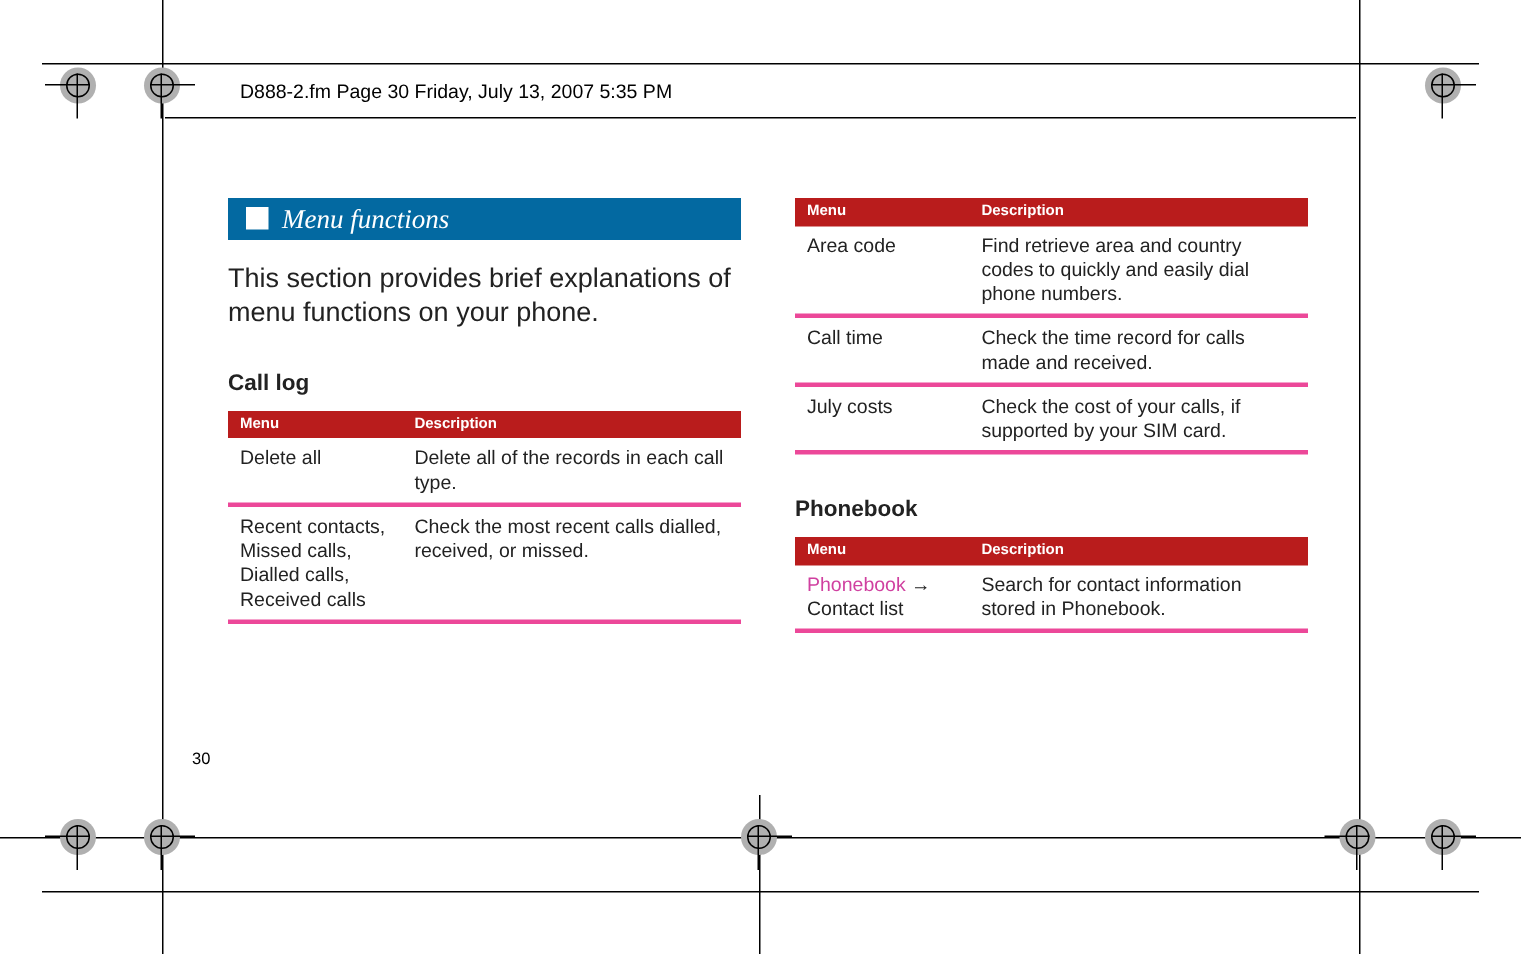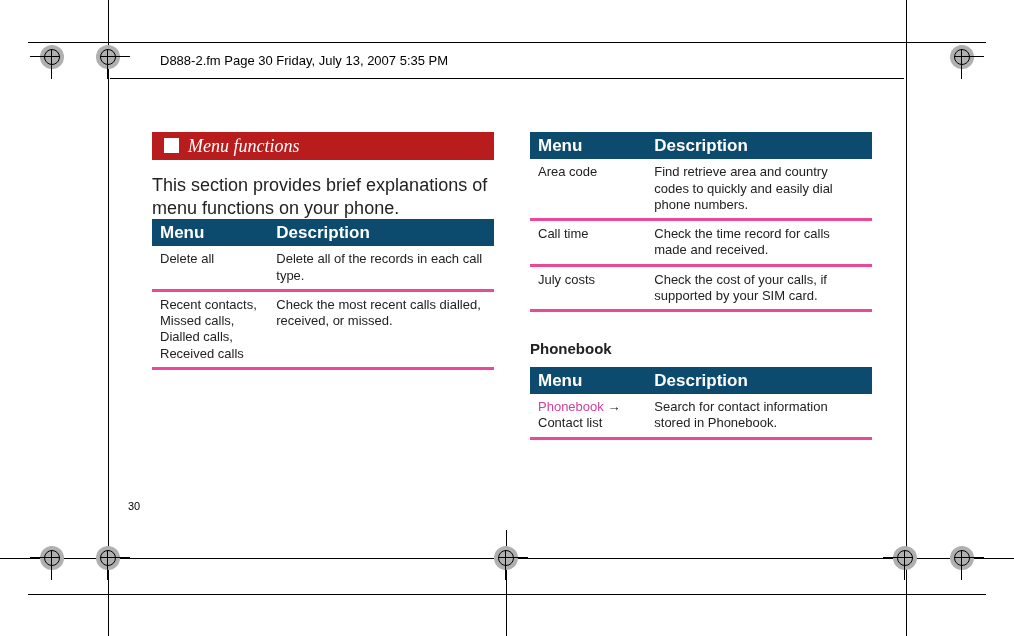--- a/index.html
+++ b/index.html
@@ -73,21 +73,21 @@
     display: flex;
     gap: 36px;
   }
   .col {
     flex: 1;
     font-size: 13px;
     color: #222;
     line-height: 1.25;
   }
   .section-banner {
-    background: #b91c1c;
+    background: #0369a1;
     color: #fff;
     position: relative;
     height: 28px;
     display: flex;
     align-items: center;
     padding-left: 36px;
     font-style: italic;
     font-family: Georgia, 'Times New Roman', serif;
     font-size: 18px;
   }
@@ -113,26 +113,26 @@
     font-size: 15px;
     margin-top: 28px;
     margin-bottom: 8px;
   }
   table.menu-table {
     width: 100%;
     border-collapse: collapse;
     font-size: 13px;
   }
   table.menu-table thead th {
-    background: #0c4a6e;
+    background: #b91c1c;
     color: #fff;
     text-align: left;
     font-weight: bold;
     padding: 3px 8px;
-    font-size: 17px;
+    font-size: 10px;
   }
   table.menu-table td {
     vertical-align: top;
     padding: 5px 8px;
     border-bottom: 3px solid #ec4899;
   }
   table.menu-table td:first-child {
     width: 34%;
   }
   .highlight {
@@ -212,20 +212,21 @@
 
 <div class="page-body">
 
   <div class="col">
     <div class="section-banner">
       <div class="square"></div>
       <span>Menu functions</span>
     </div>
     <div class="body-para">This section provides brief explanations of menu functions on your phone.</div>
 
+    <div class="sub-heading">Call log</div>
     <table class="menu-table">
       <thead>
         <tr>
           <th>Menu</th>
           <th>Description</th>
         </tr>
       </thead>
       <tbody>
         <tr>
           <td>Delete all</td>

